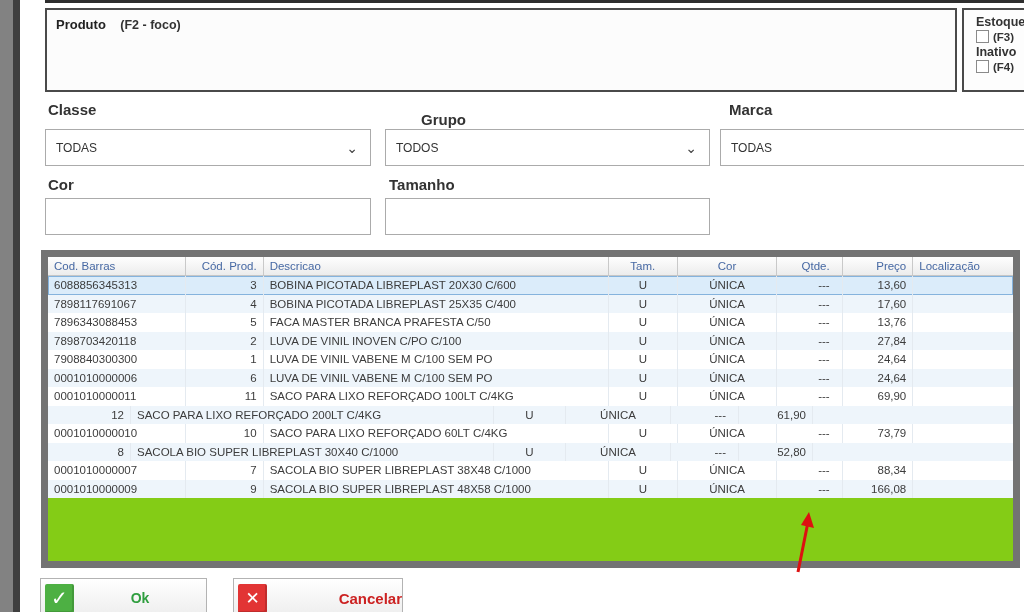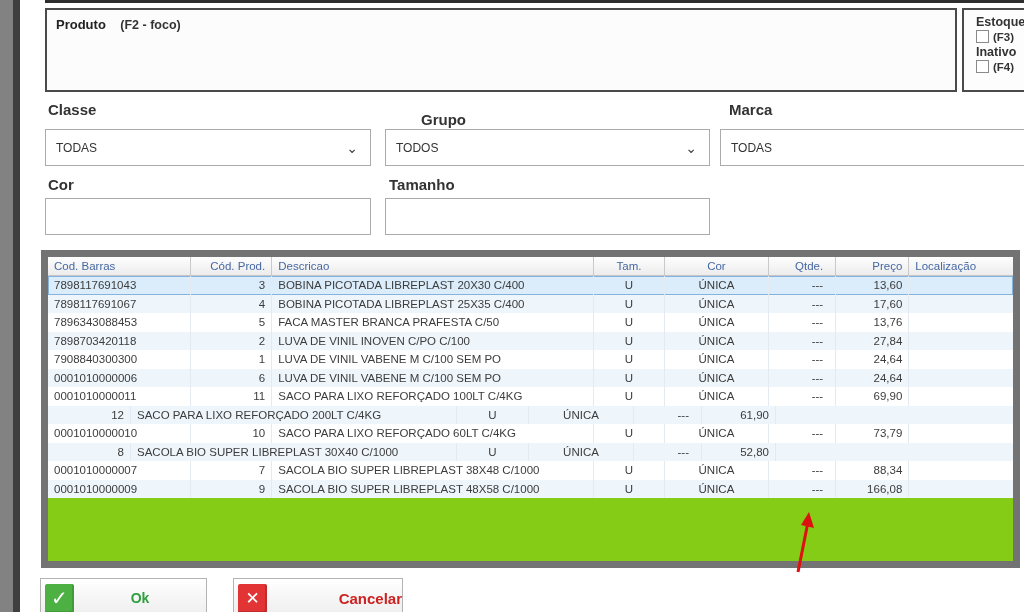--- a/index.html
+++ b/index.html
@@ -47,21 +47,21 @@
   .hcell:first-child { border-left: none; }
   .trow { display: flex; height: 18.5px; background: #fff; cursor: default; }
   .trow.alt { background: #eef5fb; }
   .trow.selected { background: #dbecfa; box-shadow: inset 0 0 0 1px #85b3dd; }
   .cell { font-size: 11.5px; color: #3c3c3c; display: flex; align-items: center;
           padding: 0 6px; border-left: 1px solid #e4eaf0; white-space: nowrap; overflow: hidden; }
   .cell:first-child { border-left: none; }
   .c0 { width: 144px; }
   .c1 { width: 82px;  justify-content: flex-end; text-align: center; }
   .c2 { width: 326px; }
-  .c3 { width: 72px;  justify-content: center; }
+  .c3 { width: 72px;  justify-content: center; margin-left: 37px; }
   .c4 { width: 105px; justify-content: center; }
   .c5 { width: 68px;  justify-content: flex-end; padding-right: 12px; }
   .c6 { width: 74px;  justify-content: flex-end; }
   .c7 { width: 106px; }
   .hcell.c1, .hcell.c5, .hcell.c6 { justify-content: flex-end; }
   .hcell.c3, .hcell.c4 { justify-content: center; }
 
   
   .arrow { position: absolute; left: 786px; top: 506px; width: 36px; height: 72px; pointer-events: none; }
 
@@ -138,23 +138,23 @@
         <div class="hcell c1">Cód. Prod.</div>
         <div class="hcell c2">Descricao</div>
         <div class="hcell c3">Tam.</div>
         <div class="hcell c4">Cor</div>
         <div class="hcell c5">Qtde.</div>
         <div class="hcell c6">Preço</div>
         <div class="hcell c7">Localização</div>
       </div>
     <div>
         <div class="trow selected">
-          <div class="cell c0">7898117691043</div>
+          <div class="cell c0">6088856345313</div>
           <div class="cell c1">3</div>
-          <div class="cell c2">BOBINA PICOTADA LIBREPLAST 20X30 C/400</div>
+          <div class="cell c2">BOBINA PICOTADA LIBREPLAST 20X30 C/600</div>
           <div class="cell c3">U</div>
           <div class="cell c4">ÚNICA</div>
           <div class="cell c5">---</div>
           <div class="cell c6">13,60</div>
           <div class="cell c7"></div>
         </div>
         <div class="trow alt">
           <div class="cell c0">7898117691067</div>
           <div class="cell c1">4</div>
           <div class="cell c2">BOBINA PICOTADA LIBREPLAST 25X35 C/400</div>

